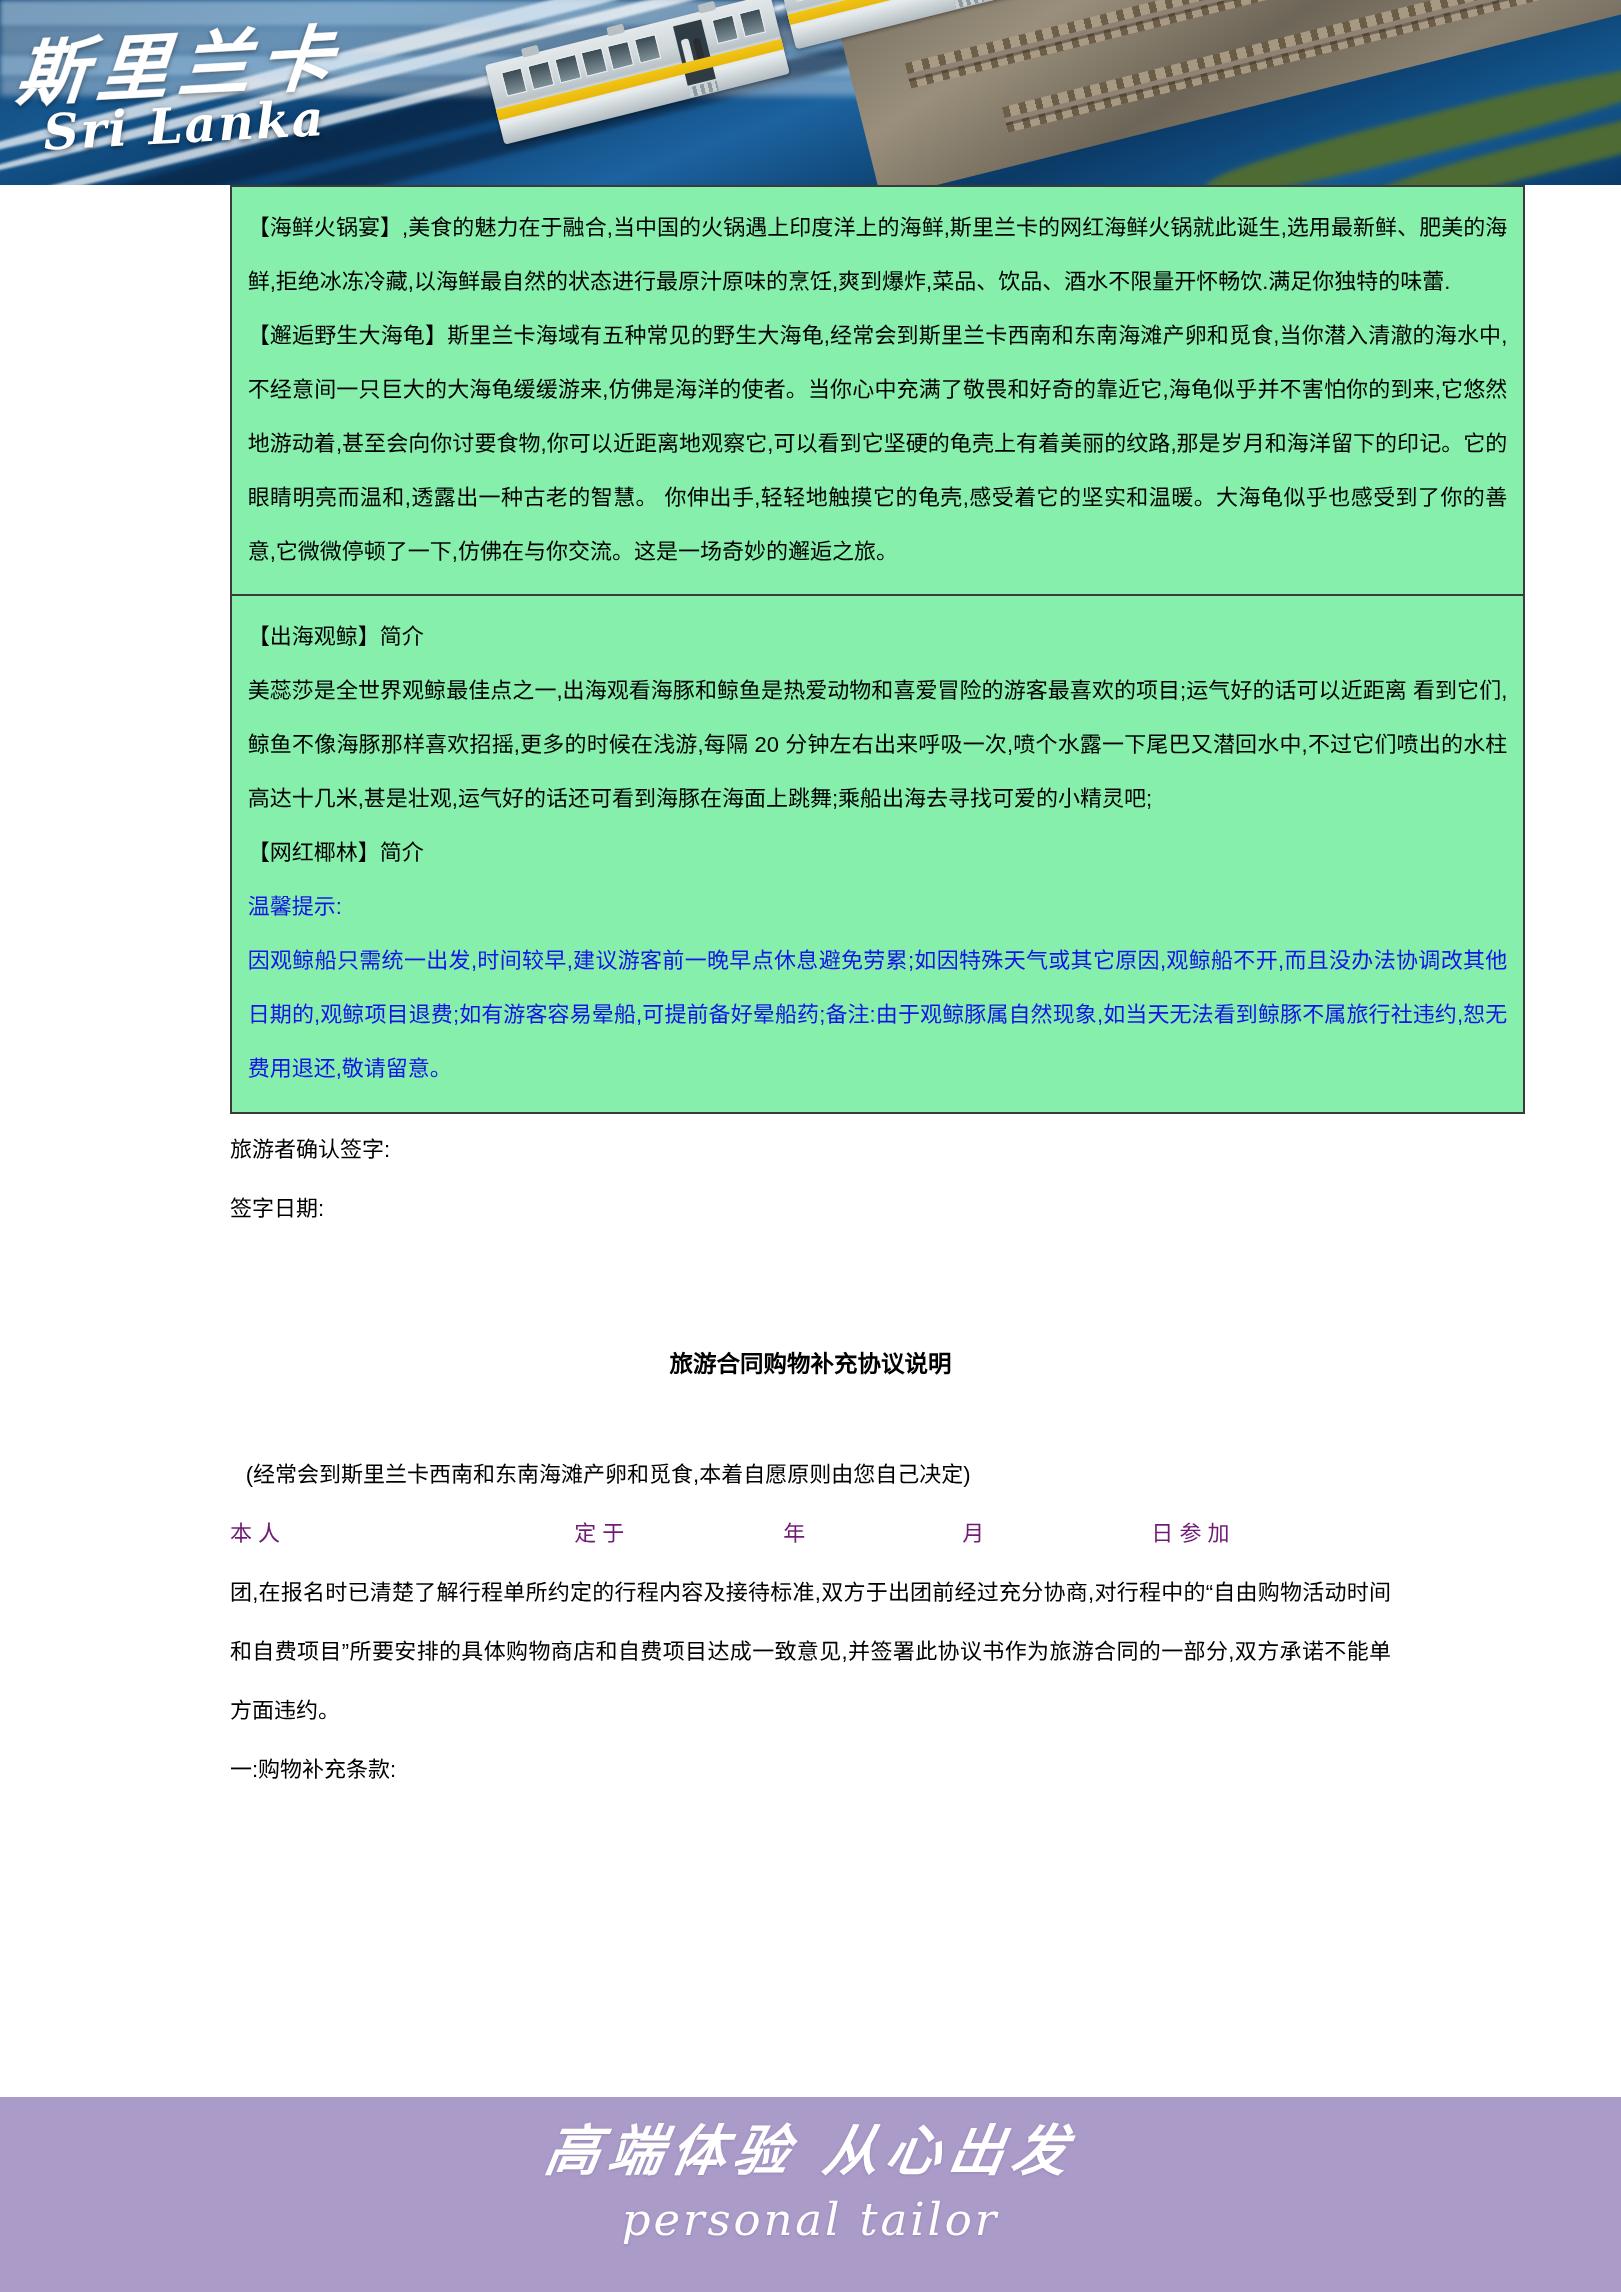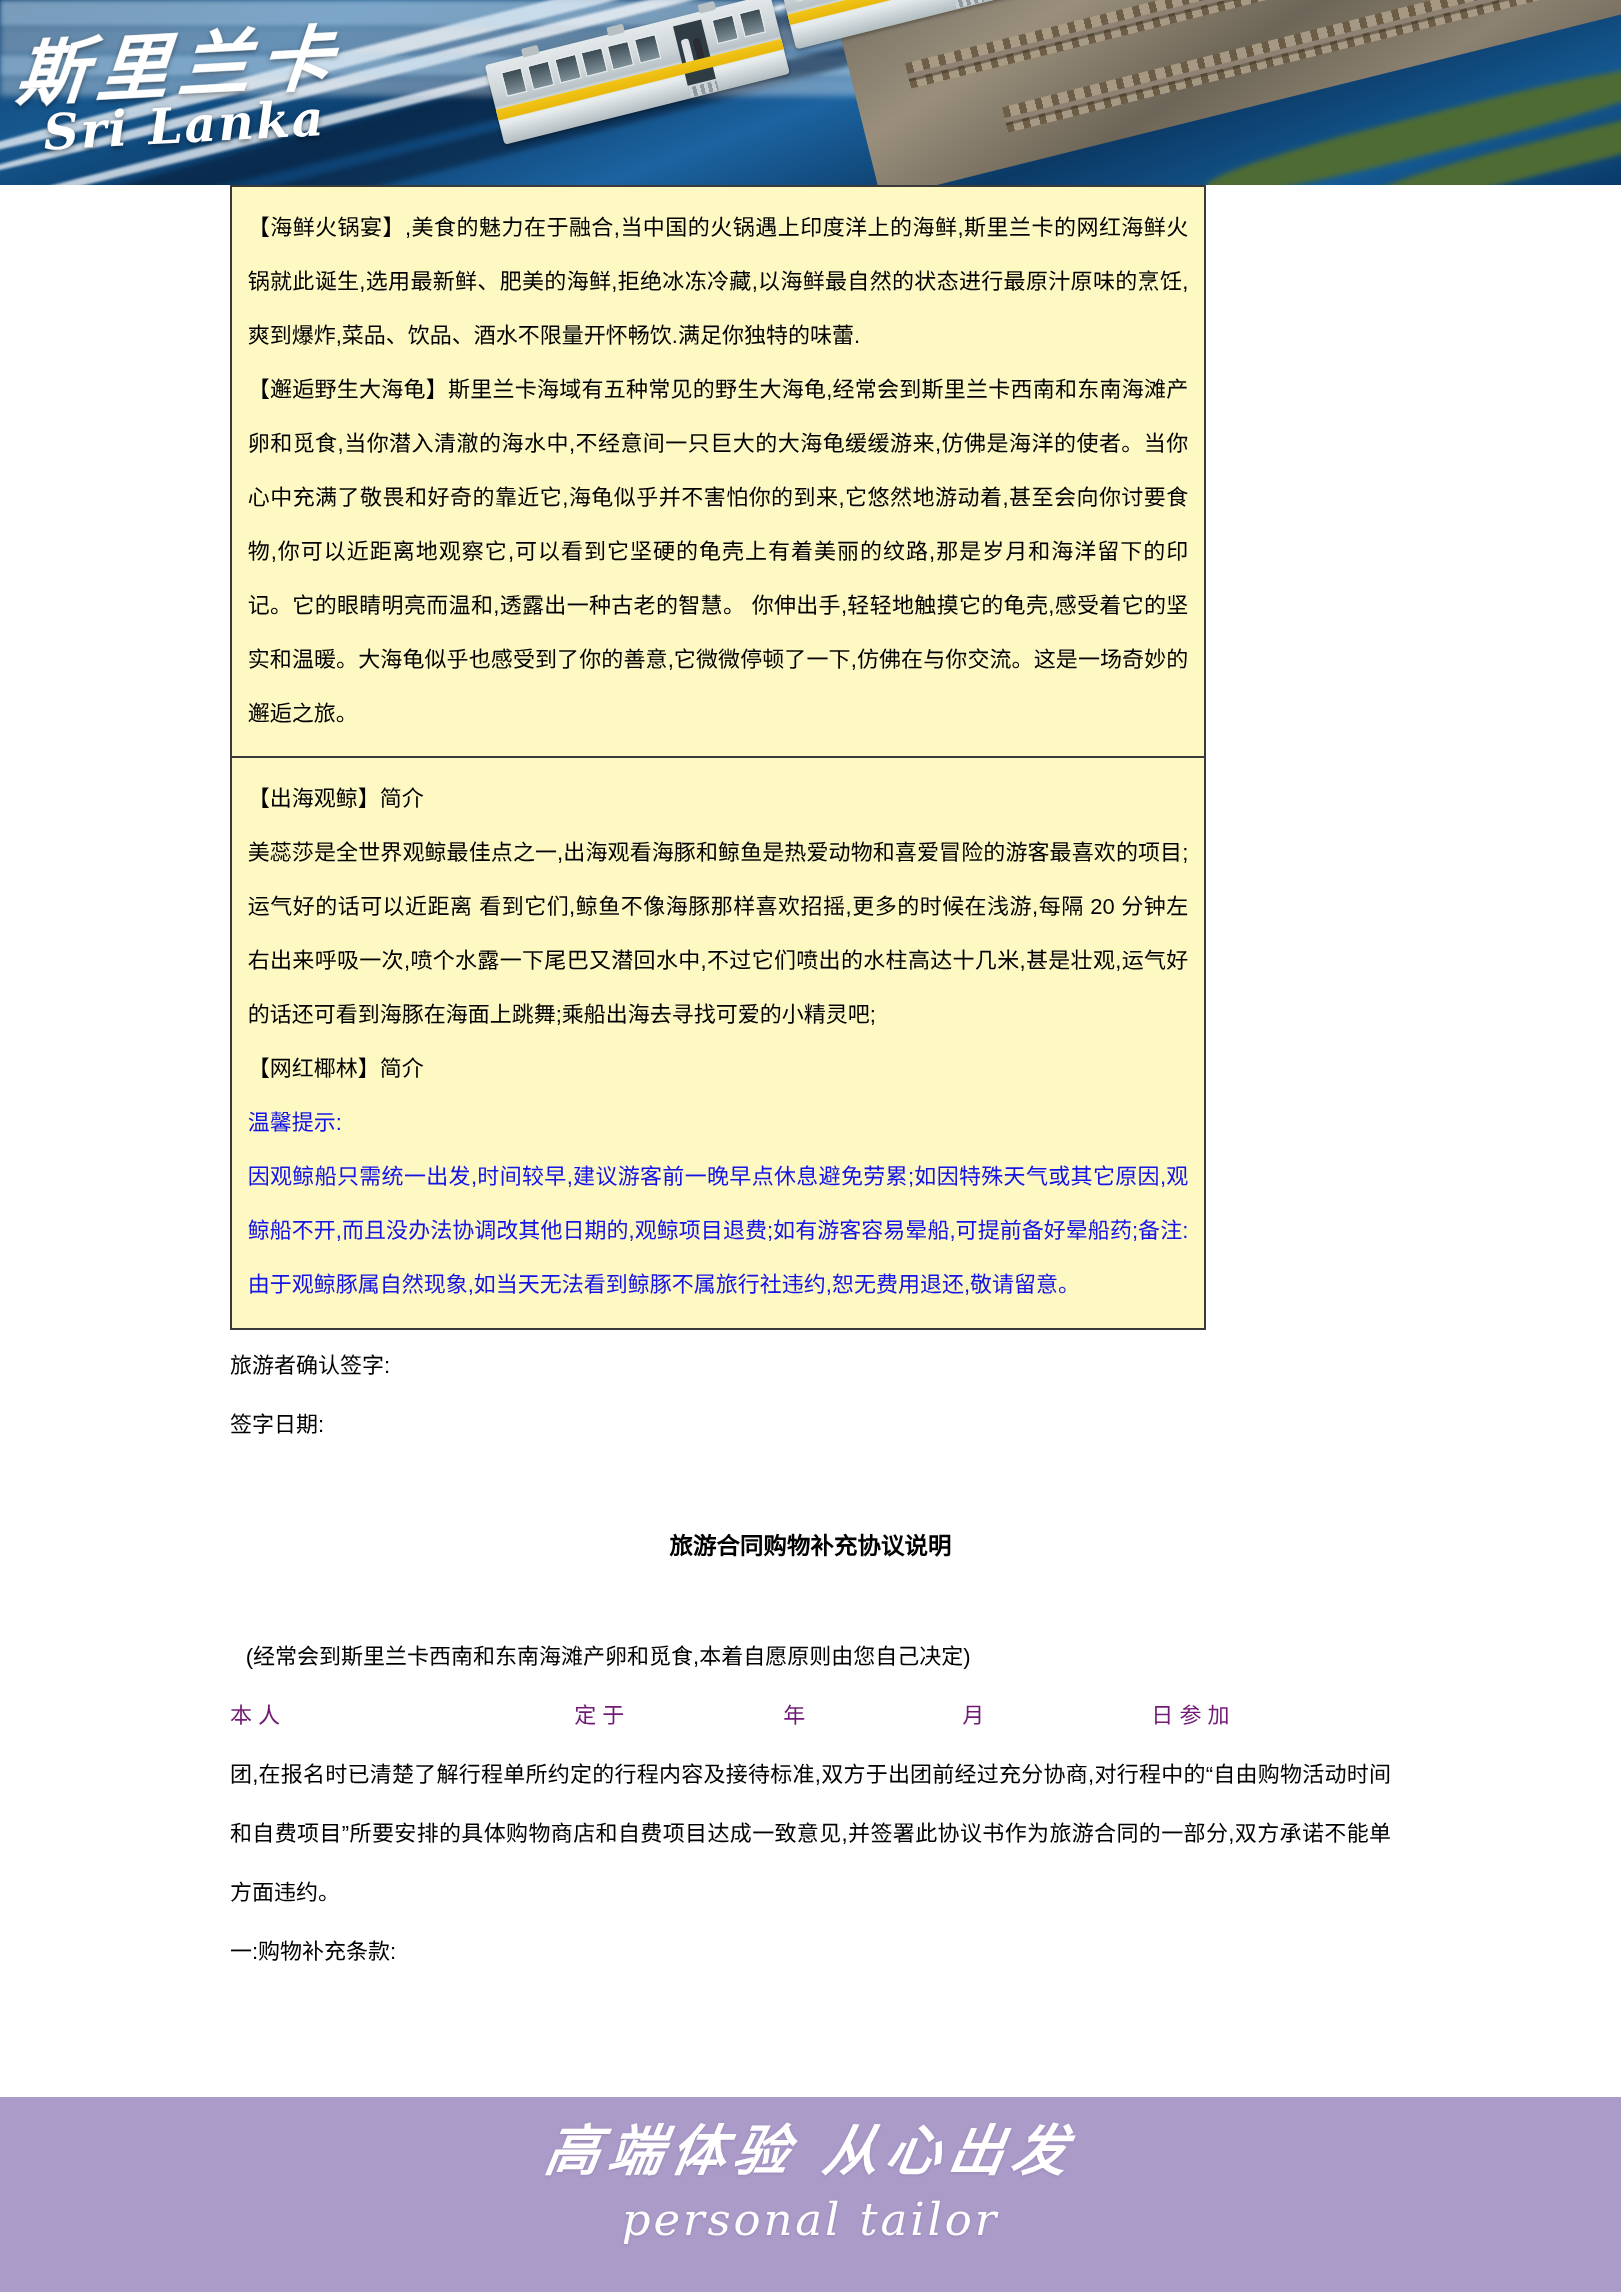--- a/index.html
+++ b/index.html
@@ -97,43 +97,43 @@
     font-family:"DejaVu Serif",serif;
     font-size:49px; font-style:italic; font-weight:bold;
     margin-top:-5.9px; margin-left:25.5px; letter-spacing:2px;
     transform:rotate(-3deg);
   }
 
   
   .page { position:absolute; left:0; top:185px; width:1621px; }
 
   .box {
-    margin-left:230px; width:976px;
+    margin-left:230px; width:1295px;
     border:2px solid #3a3a3a;
-    background:#fef9c3;
+    background:#86efac;
   }
   .box-sec { padding:13.7px 15.7px 15.7px 15.7px; }
   .box-sec + .box-sec { border-top:2px solid #3a3a3a; }
 
   p.t {
     font-size:22px;
     line-height:54px;
     color:#000000;
     text-align:justify;
     text-justify:inter-ideograph;
     font-family:"Liberation Sans","DejaVu Sans",sans-serif;
   }
   p.blue { color:#1414E6; }
 
   .outside { margin-left:230px; width:1161px; padding-top:5.9px; }
   .outside p.t { line-height:59px; }
 
   .center-title {
     text-align:center; font-weight:bold; font-size:23.5px;
-    color:#000; margin-top:67px; line-height:39px;
+    color:#000; margin-top:101px; line-height:39px;
     font-family:"Liberation Sans","DejaVu Sans",sans-serif;
   }
   .spacer-lg { height:61px; }
 
   .fieldline {
     display:flex; align-items:baseline;
     font-size:22px; line-height:59px; color:#701a75;
   }
   .fl-a { }
   .fl-gap1 { display:inline-block; width:294px; }

